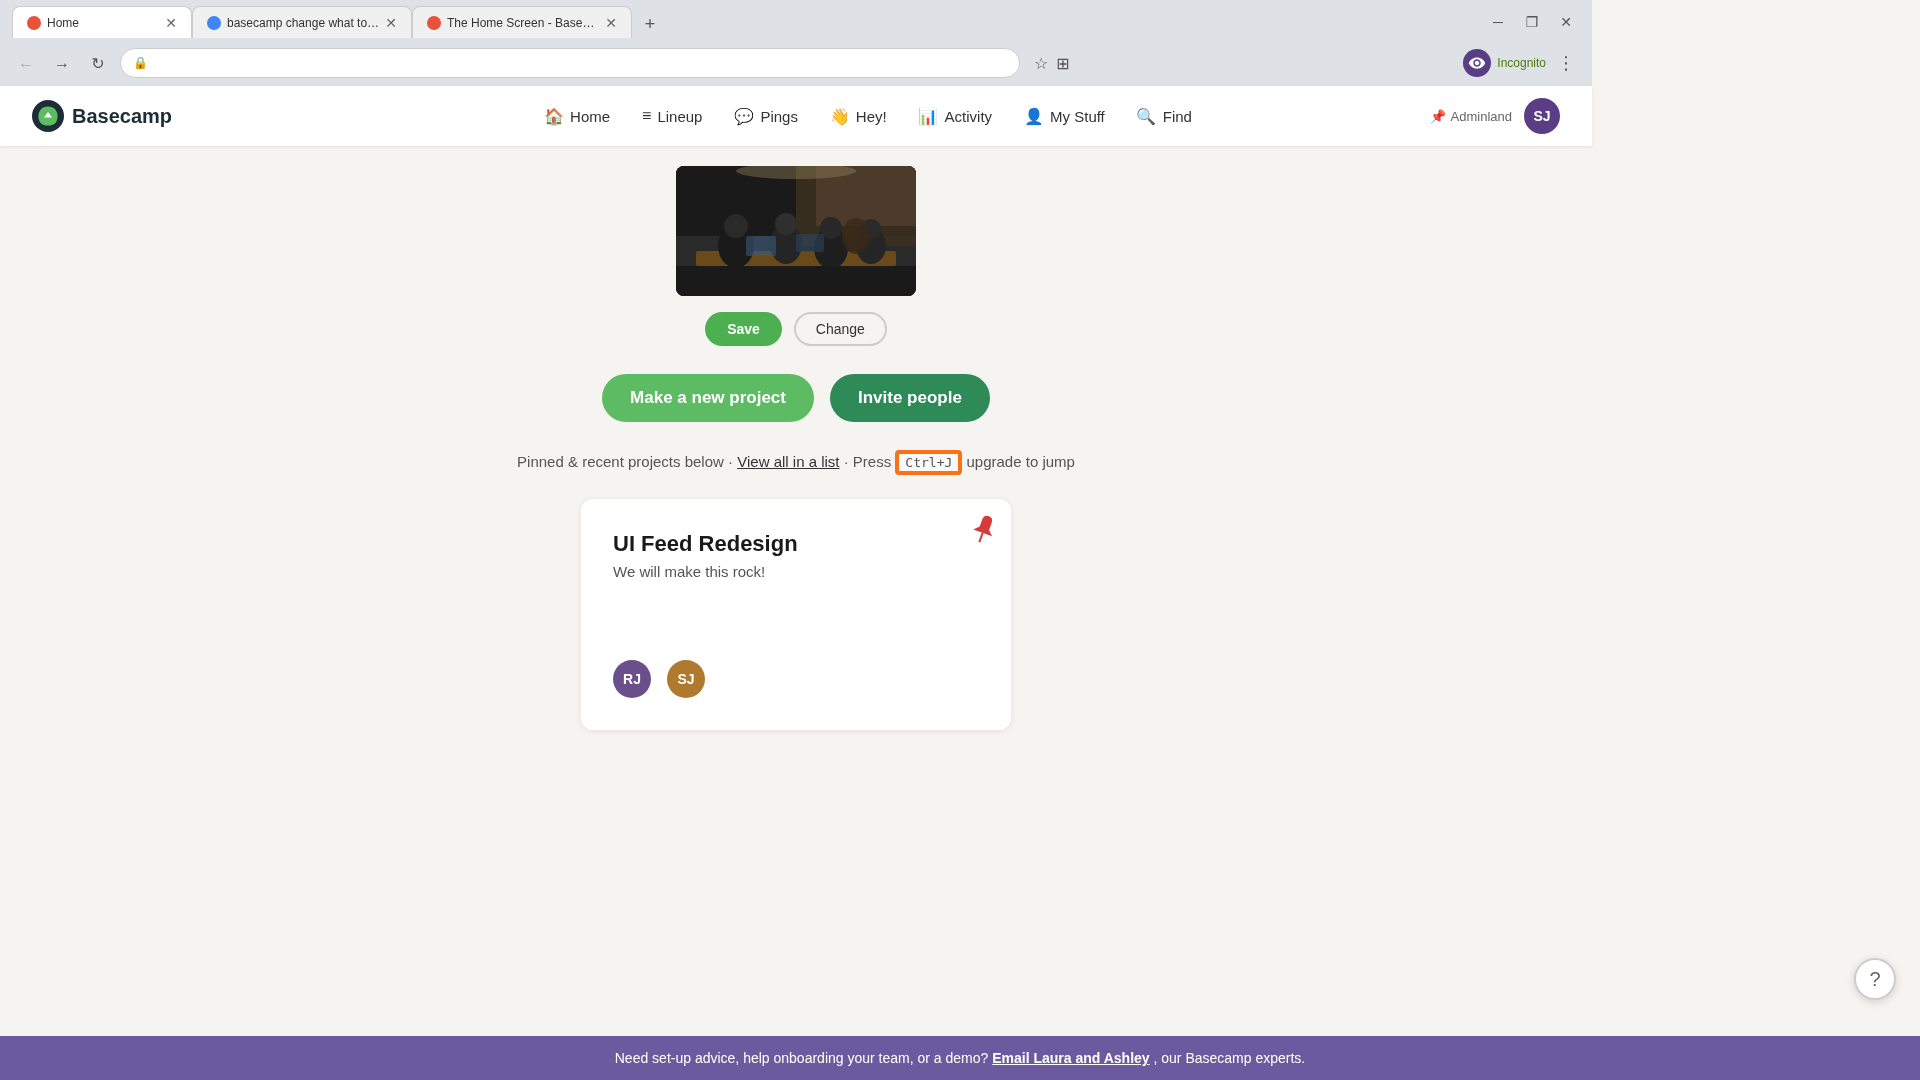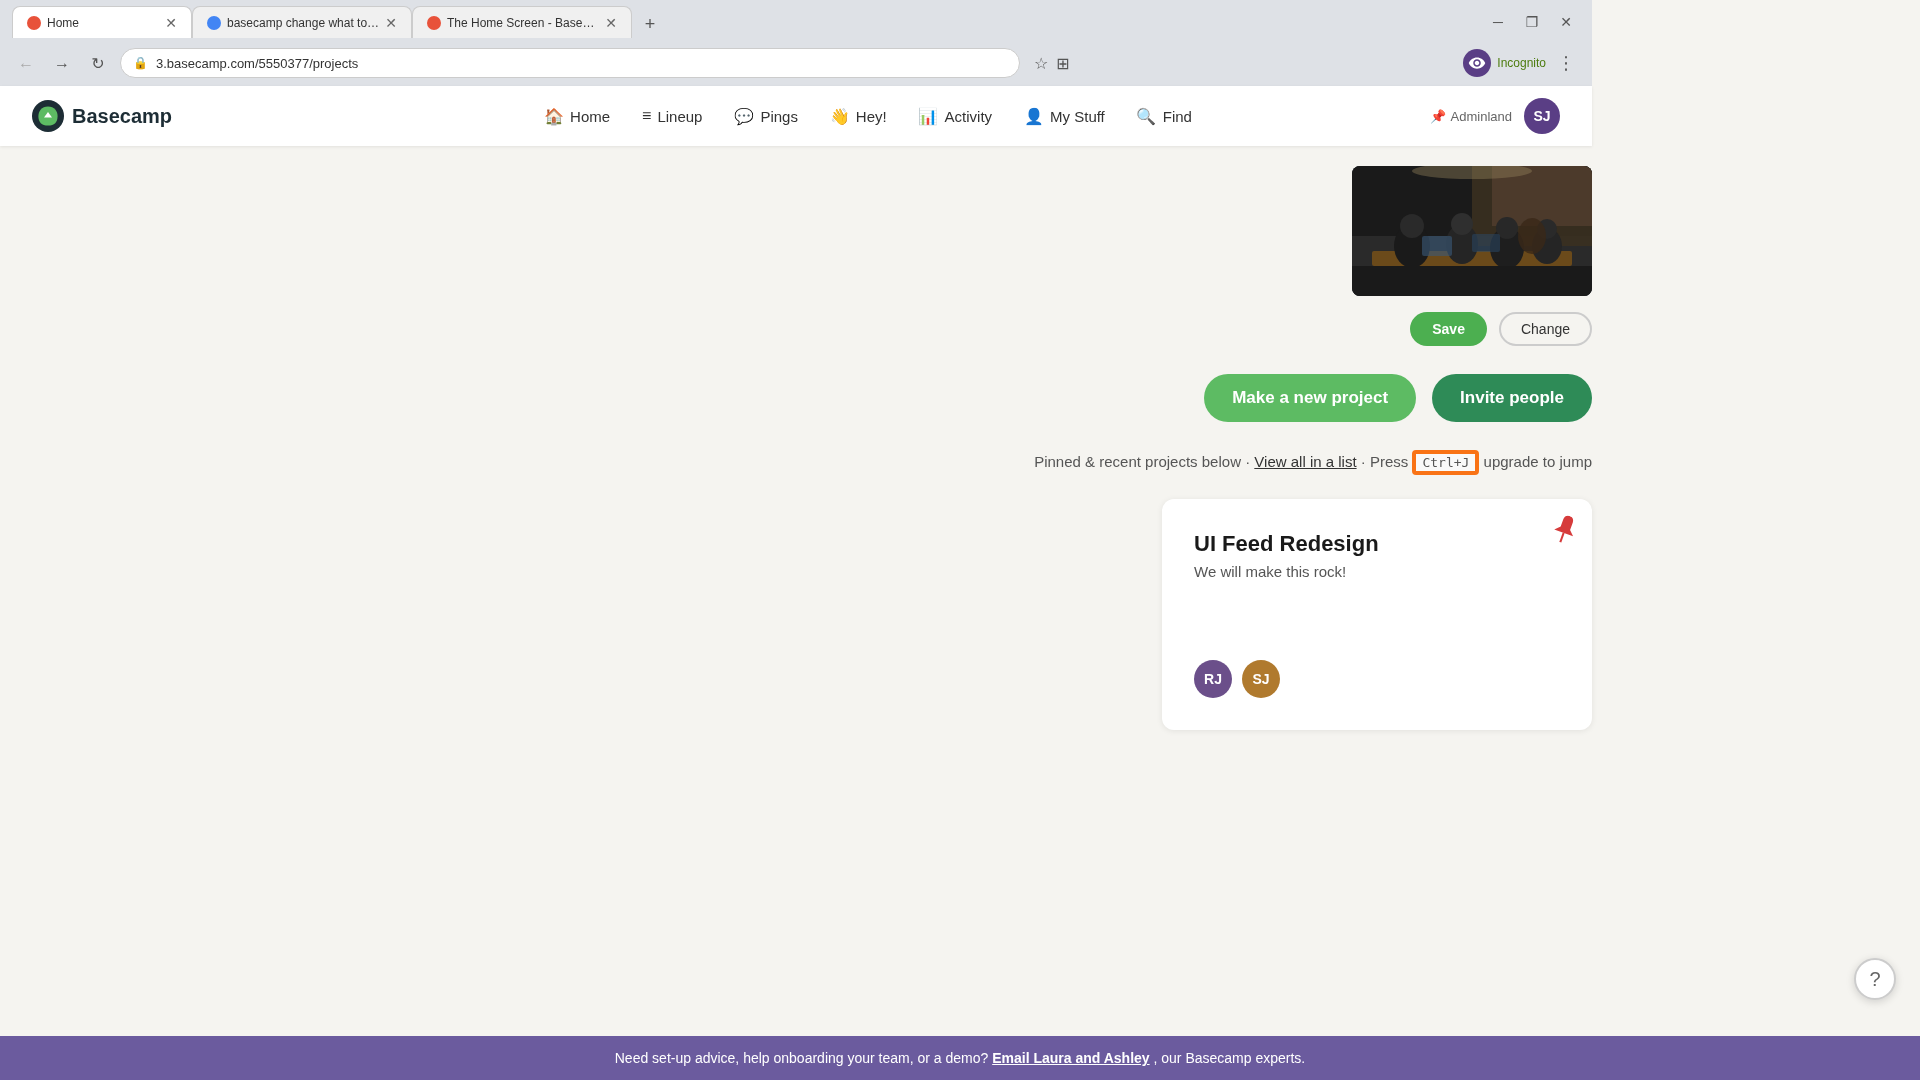--- a/index.html
+++ b/index.html
@@ -40,21 +40,21 @@
     .nav-logo { display: flex; align-items: center; gap: 8px; margin-right: 40px; cursor: pointer; }
     .logo-icon { width: 32px; height: 32px; }
     .logo-text { font-size: 20px; font-weight: 700; color: #1d2d35; }
     .nav-items { display: flex; align-items: center; gap: 4px; flex: 1; justify-content: center; }
     .nav-item { display: flex; align-items: center; gap: 6px; padding: 8px 14px; border-radius: 20px; cursor: pointer; font-size: 15px; color: #333; text-decoration: none; font-weight: 500; }
     .nav-item .nav-icon { font-size: 16px; }
     .user-avatar { width: 36px; height: 36px; border-radius: 50%; background: #5a3e85; display: flex; align-items: center; justify-content: center; color: #fff; font-weight: 700; font-size: 14px; cursor: pointer; margin-left: auto; }
     .adminland-link { position: absolute; right: 80px; top: 50%; transform: translateY(-50%); font-size: 13px; color: #666; display: flex; align-items: center; gap: 4px; cursor: pointer; }
 
     
-    .main-content { display: flex; flex-direction: column; align-items: flex-end; padding: 20px 0 0; }
+    .main-content { display: flex; flex-direction: column; align-items: center; padding: 20px 0 0; }
 
     
     .hero-image-container { width: 240px; height: 130px; border-radius: 8px; overflow: hidden; margin-bottom: 16px; position: relative; background: #2c3e50; }
     
     .meeting-room { width: 100%; height: 100%; position: relative; overflow: hidden; }
 
     
     .image-actions { display: flex; gap: 12px; margin-bottom: 28px; }
     .btn-save { background: #4caf50; color: #fff; border: none; border-radius: 20px; padding: 8px 22px; font-size: 14px; font-weight: 600; cursor: pointer; }
     .btn-change { background: transparent; color: #333; border: 2px solid #ccc; border-radius: 20px; padding: 7px 20px; font-size: 14px; font-weight: 500; cursor: pointer; }
@@ -67,21 +67,21 @@
     
     .subtitle-text { font-size: 15px; color: #555; margin-bottom: 24px; text-align: center; }
     .subtitle-text a { color: #333; text-decoration: underline; cursor: pointer; }
     .kbd { display: inline-block; border: 4px solid #f97316; border-radius: 4px; padding: 1px 6px; font-size: 13px; font-family: monospace; background: #f9f9f9; }
 
     
     .project-card { background: #fff; border-radius: 12px; padding: 32px; width: 430px; position: relative; box-shadow: 0 1px 6px rgba(0,0,0,0.08); margin-bottom: 20px; }
     .project-pin { position: absolute; top: 16px; right: 16px; font-size: 22px; color: #d63b3b; cursor: pointer; transform: rotate(20deg); }
     .project-title { font-size: 22px; font-weight: 700; color: #1a1a1a; margin-bottom: 6px; }
     .project-desc { font-size: 15px; color: #555; margin-bottom: 80px; }
-    .project-members { display: flex; gap: 10px; margin-top: 8px; }
+    .project-members { display: flex; gap: 16px; margin-top: 8px; }
     .member-avatar { width: 38px; height: 38px; border-radius: 50%; display: flex; align-items: center; justify-content: center; color: #fff; font-weight: 700; font-size: 14px; }
 
     
     .footer-banner { position: fixed; bottom: 0; left: 0; right: 0; background: #6b5b9e; color: #fff; padding: 14px 20px; text-align: center; font-size: 14px; z-index: 100; }
     .footer-banner a { color: #fff; font-weight: 700; text-decoration: underline; cursor: pointer; }
 
     
     .help-btn { position: fixed; bottom: 80px; right: 24px; width: 42px; height: 42px; border-radius: 50%; background: #fff; border: 2px solid #ccc; display: flex; align-items: center; justify-content: center; font-size: 20px; color: #666; cursor: pointer; box-shadow: 0 2px 8px rgba(0,0,0,0.15); z-index: 99; }
   </style>
 </head>
@@ -117,21 +117,20 @@
       <div class="win-ctrl">✕</div>
     </div>
   </div>
 
   <div class="browser-addressbar">
     <div class="nav-btn disabled">←</div>
     <div class="nav-btn">→</div>
     <div class="nav-btn">↻</div>
     <div class="address-bar">
       <span class="lock-icon">🔒</span>
-      <span class="address-url">3.basecamp.com/5550377/projects</span>
     </div>
     <span class="star-icon">☆</span>
     <span class="sidebar-icon">⊞</span>
     <div class="profile-area">
       <div class="incognito-badge">
         <svg width="18" height="18" viewBox="0 0 24 24" fill="white">
           <path d="M12 4.5C7 4.5 2.73 7.61 1 12c1.73 4.39 6 7.5 11 7.5s9.27-3.11 11-7.5c-1.73-4.39-6-7.5-11-7.5zM12 17c-2.76 0-5-2.24-5-5s2.24-5 5-5 5 2.24 5 5-2.24 5-5 5zm0-8c-1.66 0-3 1.34-3 3s1.34 3 3 3 3-1.34 3-3-1.34-3-3-3z"></path>
         </svg>
       </div>
       <span class="incognito-label">Incognito</span>

